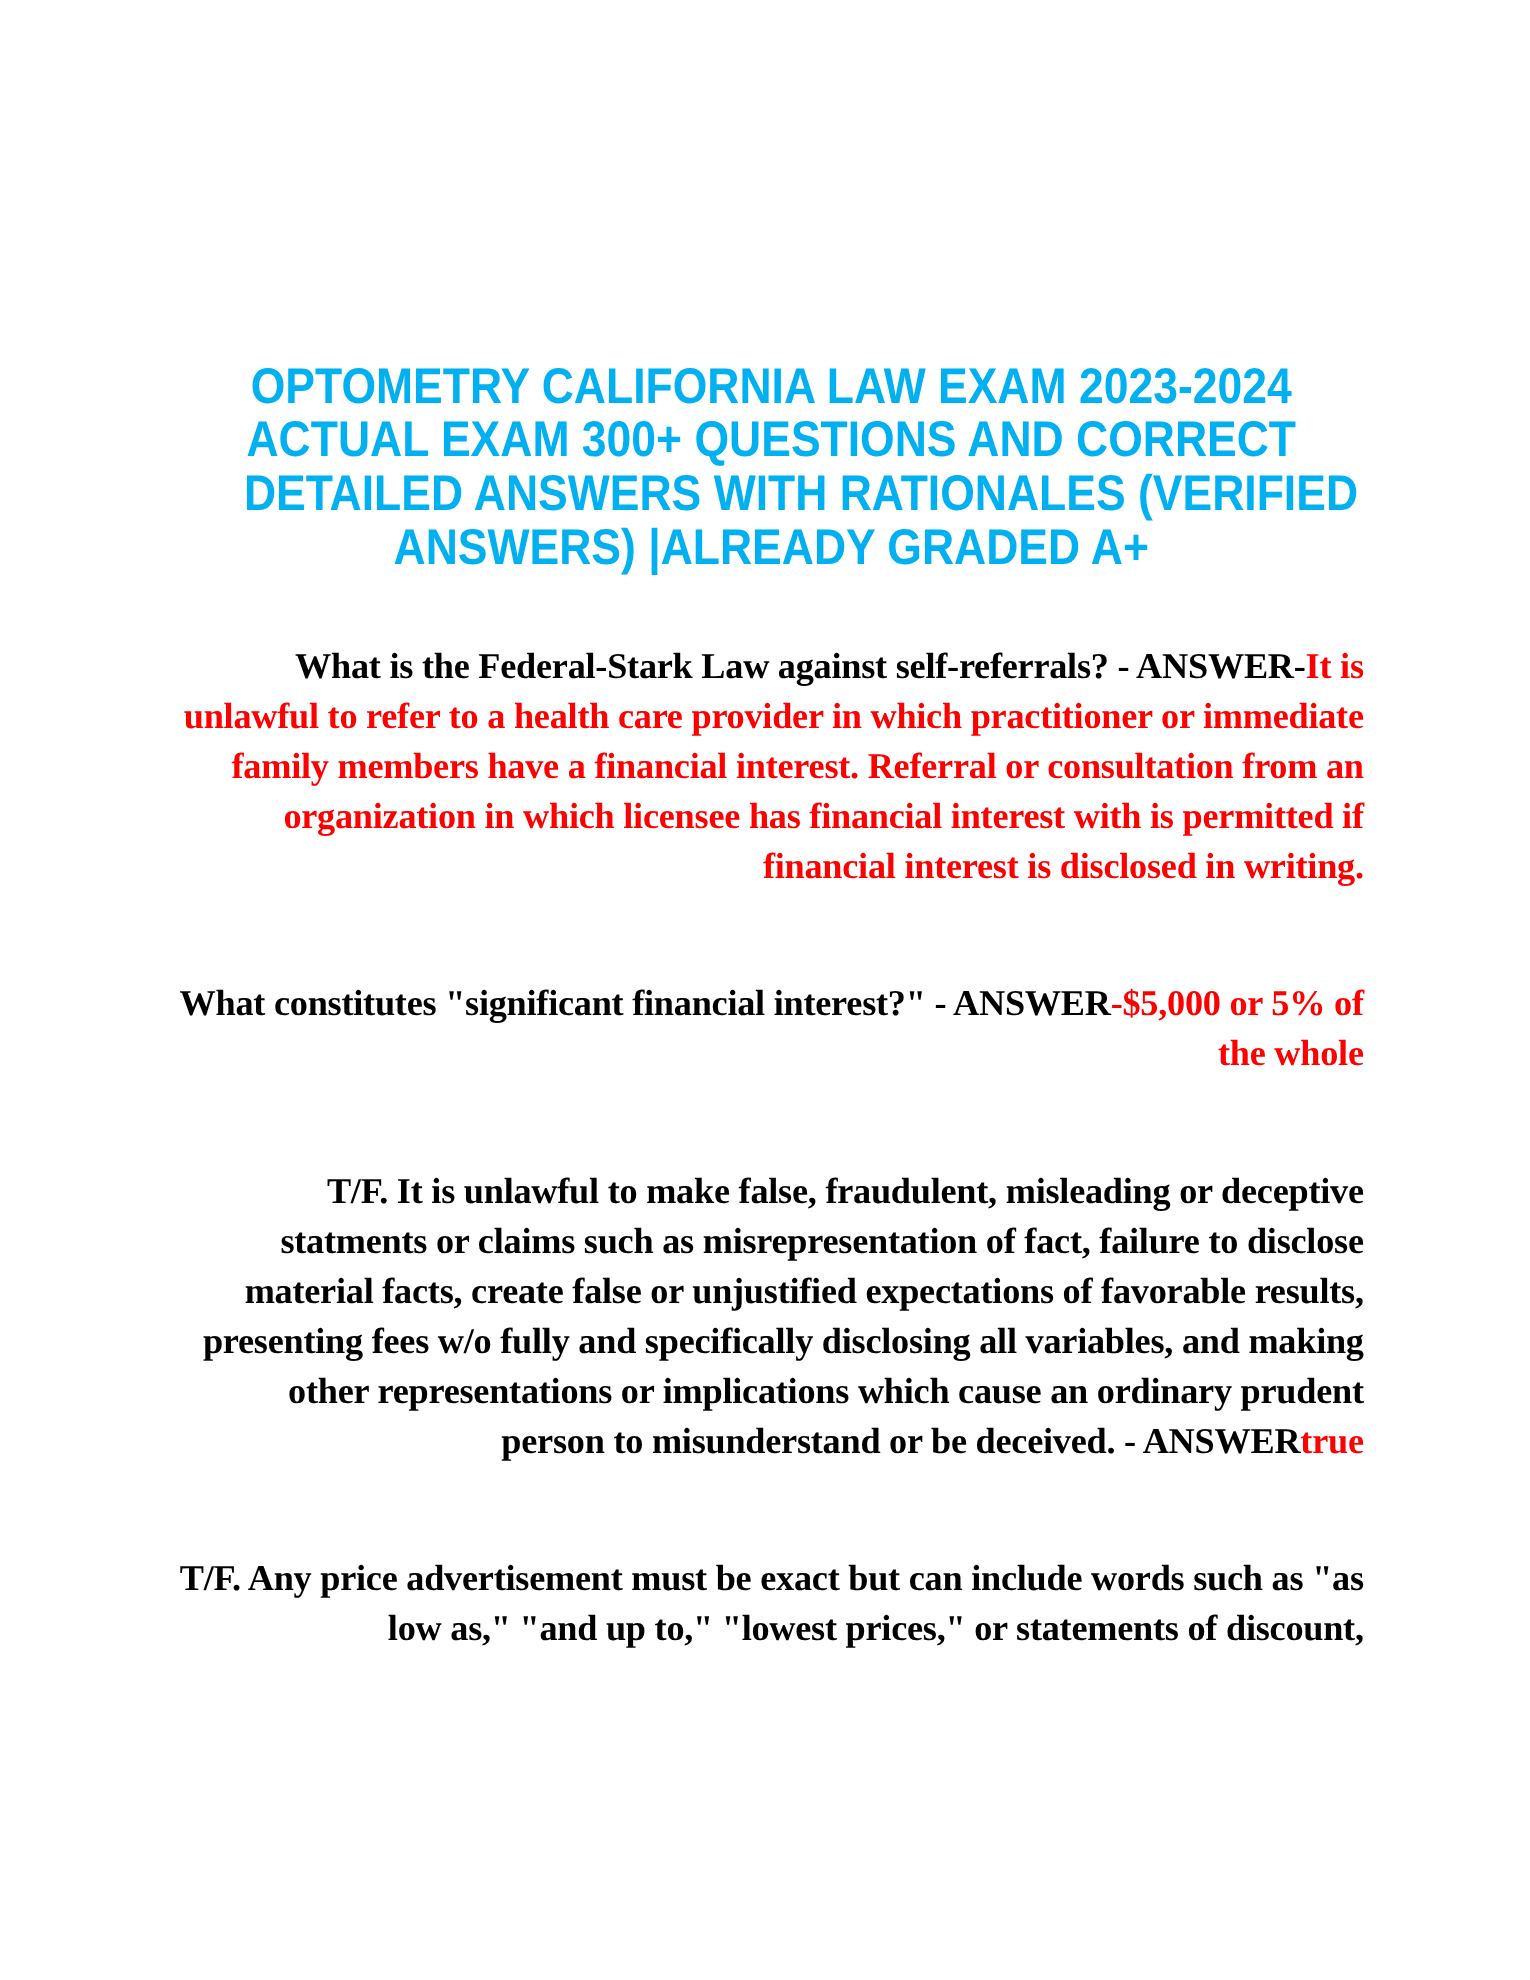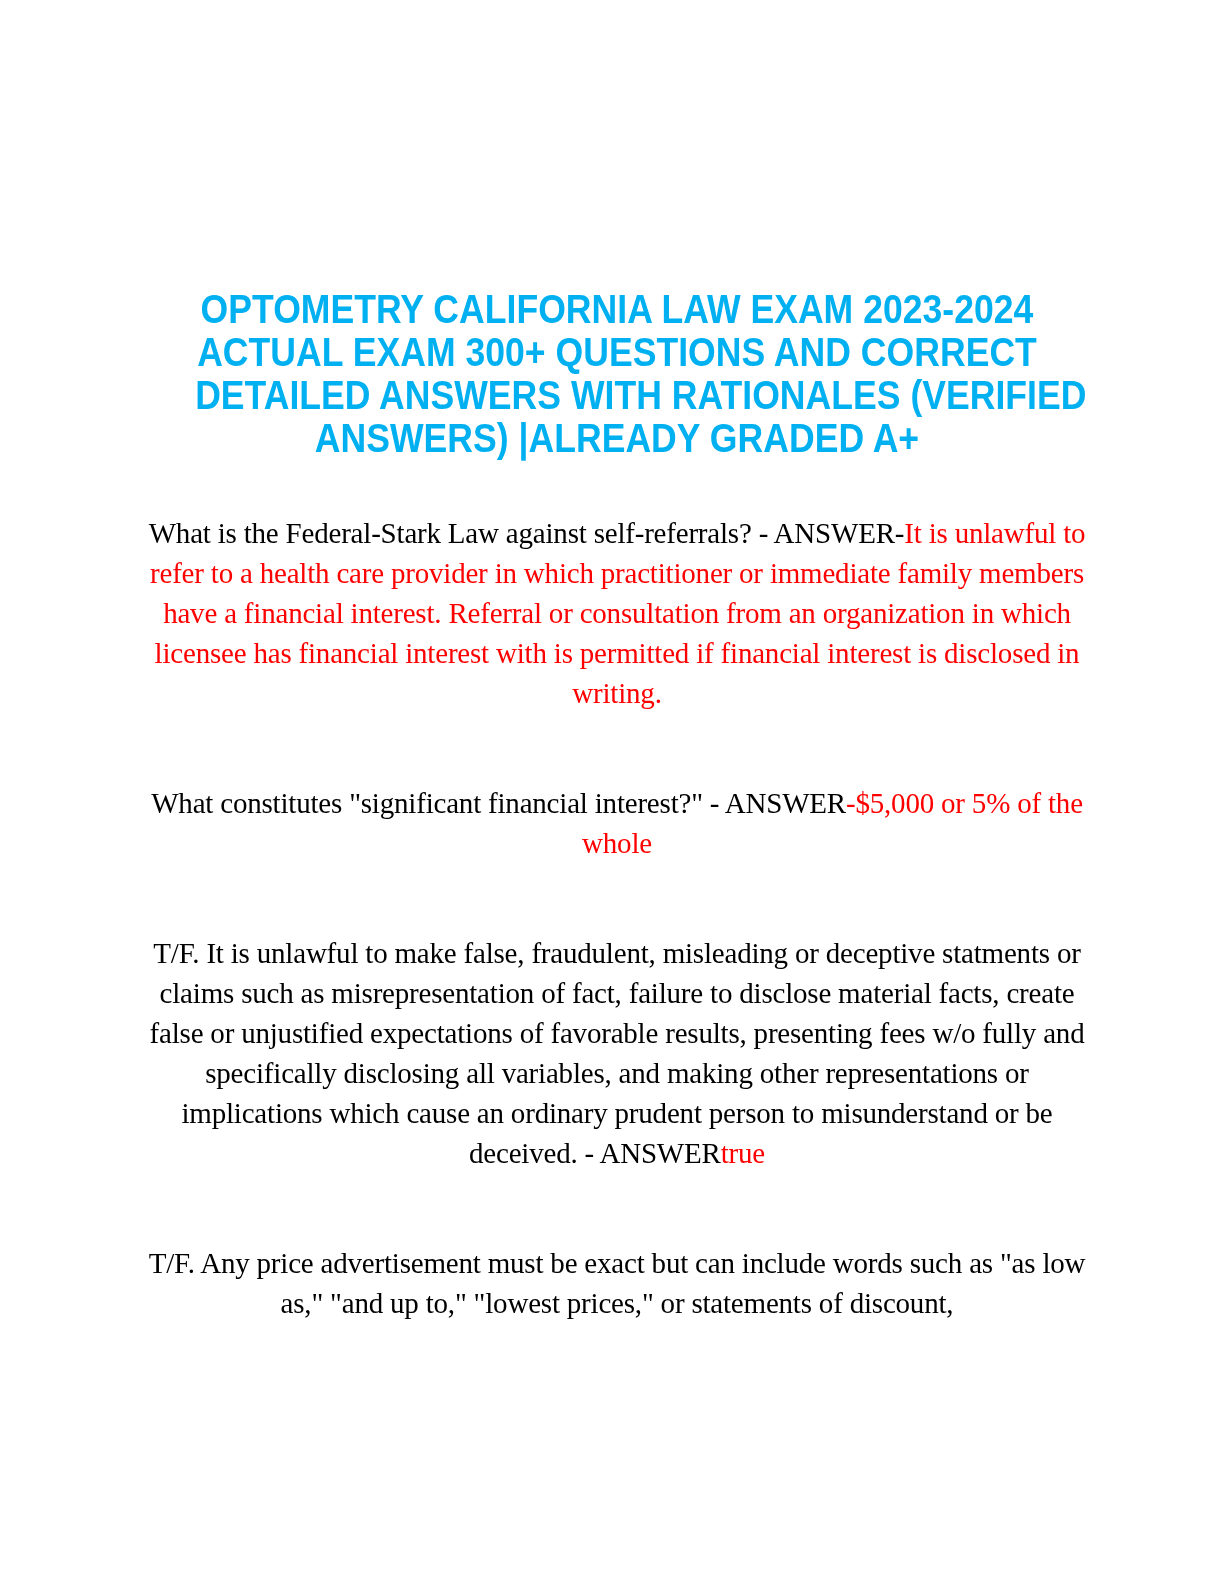--- a/index.html
+++ b/index.html
@@ -38,21 +38,22 @@
   .title-line {
     display: block;
     white-space: nowrap;
   }
   .qa {
     margin: 0 0 70px 0;
     font-size: 29px;
     line-height: 40px;
     letter-spacing: -0.2px;
     color: #000000;
-    text-align: center;
+    text-align: right;
+    font-weight: bold;
   }
   .qa:last-child { margin-bottom: 0; }
   .answer { color: #FF0000; }
 </style>
 </head>
 <body>
 
 <div class="page">
   <div class="content">
 

